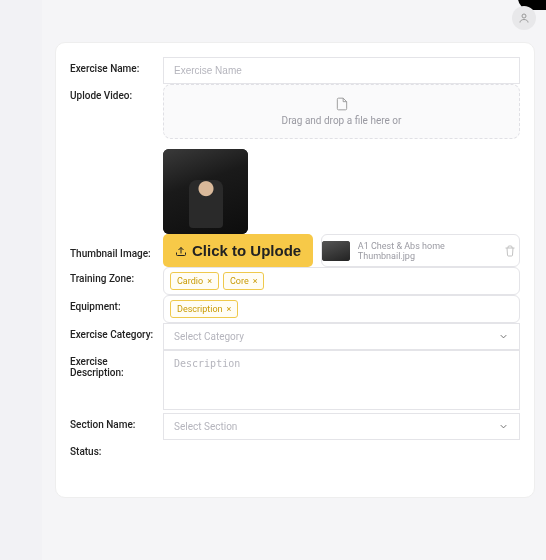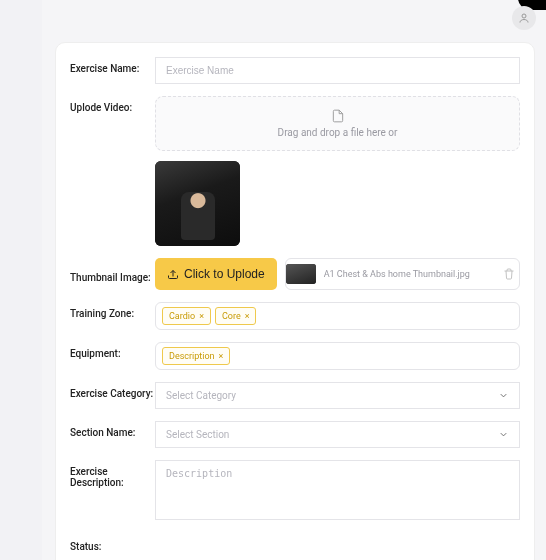--- a/index.html
+++ b/index.html
@@ -35,22 +35,22 @@
     left: 55px; top: 42px;
     width: 480px;
     background: #fff;
     border-radius: 10px;
     border: 1px solid #eee;
     padding: 14px 14px 40px 14px;
   }
   .row {
     display: flex;
     align-items: flex-start;
-    margin-bottom: 12px;
-    gap: 0;
+    margin-bottom: 0;
+    gap: 8px;
   }
   .label {
     width: 85px;
     flex: 0 0 85px;
     font-size: 10px;
     font-weight: 500;
     color: #222;
     padding-top: 6px;
   }
   .field {
@@ -103,22 +103,22 @@
     background: radial-gradient(circle at 50% 18%, #d9b99a 0 7px, transparent 8px),
                 linear-gradient(#2a2a2a,#2a2a2a);
     border-radius: 8px 8px 4px 4px;
   }
   .btn-yellow {
     background: #f7c948;
     color: #222;
     border: none;
     border-radius: 5px;
     padding: 8px 12px;
-    font-size: 12px;
-    font-weight: 400;
+    font-size: 15px;
+    font-weight: 700;
     display: inline-flex; align-items: center; gap: 5px;
     cursor: pointer;
   }
   .thumb-file {
     flex: 1;
     border: 1px solid #e4e4e8;
     border-radius: 6px;
     display: flex; align-items: center;
     padding: 5px 0;
     gap: 8px;
@@ -256,40 +256,40 @@
         <span class="chevron">
           <svg width="11" height="11" viewBox="0 0 24 24" fill="none" stroke="#666" stroke-width="2">
               <path d="M6 9l6 6 6-6"></path>
             </svg>
         </span>
       </div>
     </div>
   </div>
 
   <div class="row">
+    <div class="label">Exercise Description:</div>
+    <div class="field">
+      <textarea class="textarea" placeholder="Description" style=""></textarea>
+    </div>
+  </div>
+
+  <div class="row">
     <div class="label">Section Name:</div>
     <div class="field">
       <div class="select">
         <span>Select Section</span>
         <span class="chevron">
           <svg width="11" height="11" viewBox="0 0 24 24" fill="none" stroke="#666" stroke-width="2">
               <path d="M6 9l6 6 6-6"></path>
             </svg>
         </span>
       </div>
     </div>
   </div>
 
   <div class="row">
-    <div class="label">Exercise Description:</div>
-    <div class="field">
-      <textarea class="textarea" placeholder="Description" style=""></textarea>
-    </div>
-  </div>
-
-  <div class="row">
     <div class="label">Status:</div>
     <div class="field">
       <div class="radio-group" id="status-radios"></div>
     </div>
   </div>
 
 </div>
 
 </body></html>

